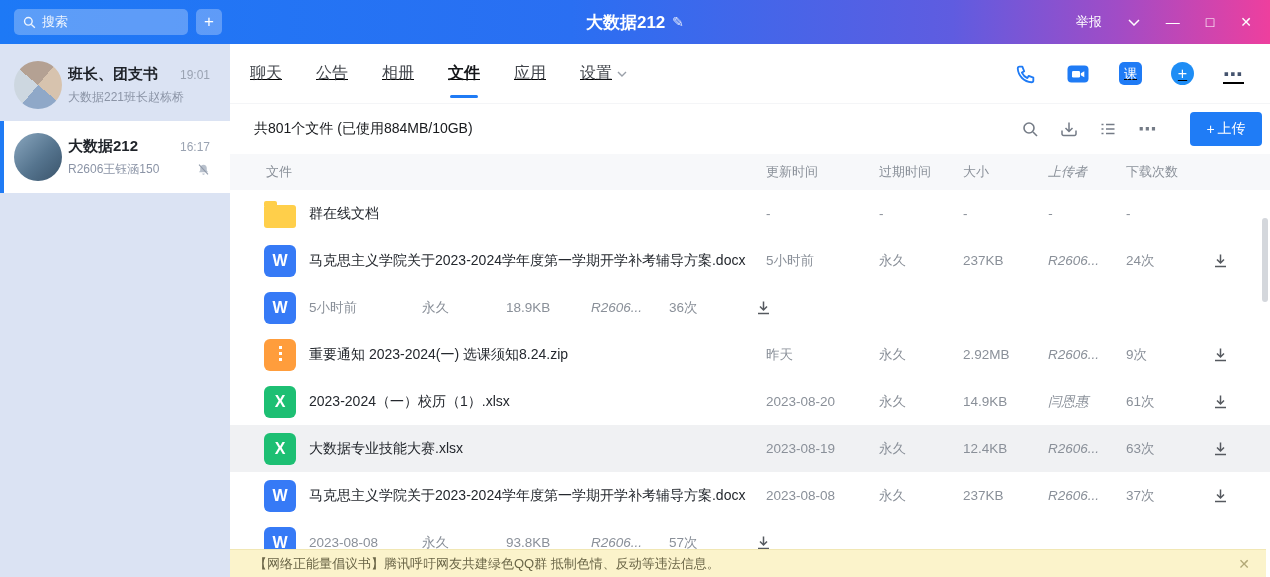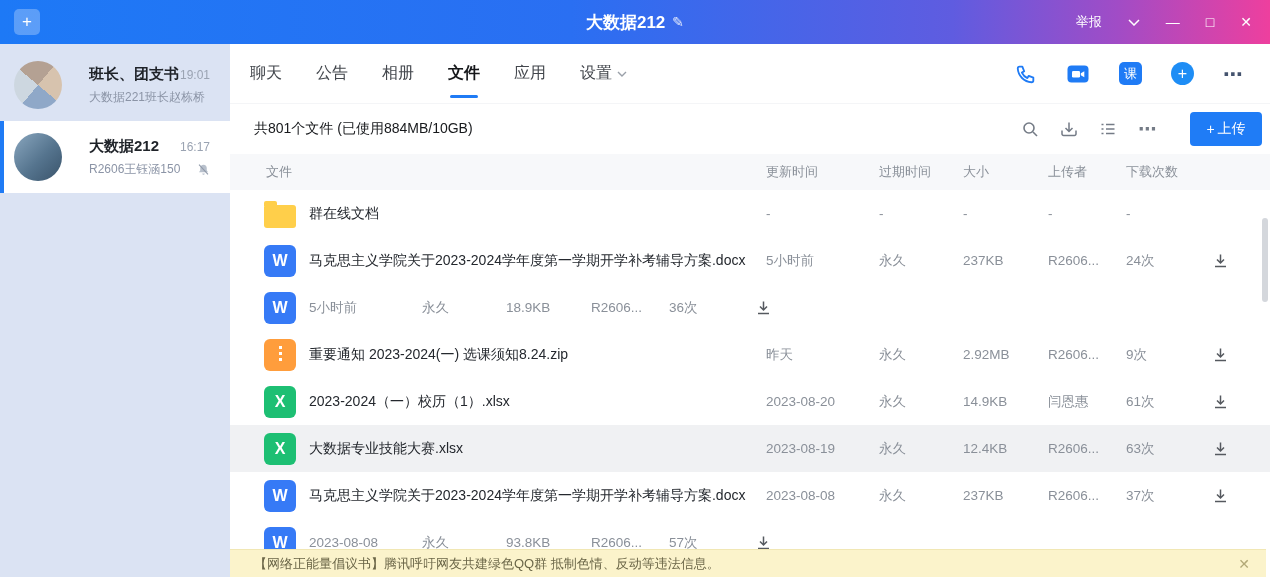--- a/index.html
+++ b/index.html
@@ -20,38 +20,38 @@
   .tb-edit { font-size:14px; opacity:.85; font-weight:400; cursor:pointer; }
   .tb-right { margin-left:auto; display:flex; align-items:center; gap:26px; padding-right:18px; color:#fff; }
   .tb-report { font-size:13px; cursor:pointer; }
   .winbtn { font-size:14px; cursor:pointer; line-height:1; }
 
   
   .content { display:flex; height:533px; }
 
   
   .sidebar { width:230px; background:#dbe3f3; padding-top:5px; flex:none; }
-  .chat { height:72px; display:flex; align-items:center; padding:0 20px 0 14px; gap:27px; position:relative; cursor:pointer; }
+  .chat { height:72px; display:flex; align-items:center; padding:0 20px 0 14px; gap:6px; position:relative; cursor:pointer; }
   .chat.sel { background:#fff; }
   .chat.sel::before { content:''; position:absolute; left:0; top:0; bottom:0; width:4px; background:#1f7bf5; }
   .avatar { width:48px; height:48px; border-radius:50%; flex:none; }
   .av1 { background:conic-gradient(from 40deg,#d7c3ae 0 25%,#8fa8c8 0 50%,#cdd7e0 0 75%,#b4a193 0 100%); }
   .av2 { background:linear-gradient(135deg,#8aa7bf 0%,#55748e 55%,#39536a 100%); }
   .chat-body { flex:1; min-width:0; }
   .chat-top { display:flex; align-items:baseline; }
   .chat-name { font-size:15px; color:#1f2329; font-weight:600; white-space:nowrap; overflow:hidden; flex:1; }
   .chat-time { font-size:12px; color:#9aa3b2; margin-left:0; flex:none; }
   .chat-bottom { display:flex; align-items:center; margin-top:5px; }
   .chat-preview { font-size:12px; color:#8b94a6; white-space:nowrap; overflow:hidden; flex:1; }
   .mute { flex:none; margin-left:6px; display:flex; }
 
   
   .main { flex:1; background:#fff; position:relative; display:flex; flex-direction:column; min-width:0; }
 
-  .tabbar { height:60px; display:flex; align-items:center; padding:0 26px 0 20px; flex:none; border-bottom:1px solid #f4f5f7; }
+  .tabbar { height:60px; display:flex; align-items:center; padding:0 26px 0 20px; flex:none; border-bottom:1px solid #f4f5f7;text-decoration:underline; }
   .tab { font-size:16px; color:#43474d; margin-right:34px; position:relative; height:60px;
     display:flex; align-items:center; gap:5px; cursor:pointer; white-space:nowrap; }
   .tab.active { color:#15171a; font-weight:700; }
   .tab.active::after { content:''; position:absolute; left:2px; right:2px; bottom:6px; height:3px; border-radius:2px; background:#1f7bf5; }
   .tab-actions { margin-left:auto; display:flex; align-items:center; gap:29px; }
   .tab-actions > * { cursor:pointer; display:flex; align-items:center; }
   .badge-class { width:23px; height:23px; border-radius:5px; background:#1f7bf5; color:#fff; font-size:13px;
     display:flex; align-items:center; justify-content:center; }
   .circle-plus { width:23px; height:23px; border-radius:50%; background:#1e8df5; color:#fff; font-size:16px;
     display:flex; align-items:center; justify-content:center; line-height:1; }
@@ -62,21 +62,21 @@
   .tool-actions { margin-left:auto; display:flex; align-items:center; gap:21px; }
   .tool-actions > * { cursor:pointer; display:flex; align-items:center; }
   .dots-gray { color:#747b86; font-size:18px; font-weight:700; }
   .upload-btn { width:72px; height:34px; background:#1f7cf6; color:#fff; font-size:14px; border:none; border-radius:4px;
     margin-left:13px; display:flex; align-items:center; justify-content:center; gap:3px; cursor:pointer; font-family:inherit; }
 
   .thead { height:36px; display:flex; align-items:center; background:#f7f8fa; padding:0 28px 0 36px;
     font-size:13px; color:#8a9099; flex:none; }
   .th-name { flex:1; min-width:0; }
   .c-updated { width:104px; } .c-expire { width:84px;margin-left:9px; } .c-size { width:85px; }
-  .c-uploader { width:78px; } .c-downloads { width:72px; }
+  .c-uploader { width:78px;font-style:italic; } .c-downloads { width:72px; }
   .c-action { width:44px; display:flex; justify-content:center; cursor:pointer; }
 
   .rows { flex:1; overflow:hidden; }
   .frow { height:47px; display:flex; align-items:center; padding:0 28px 0 34px; cursor:pointer; }
   .frow.hl { background:#f0f1f3; }
   .ficon { width:32px; height:32px; flex:none; margin-right:13px; display:flex; align-items:center; justify-content:center;
     border-radius:6px; color:#fff; font-weight:700; font-size:16px; }
   .ficon.word { background:#367af6; }
   .ficon.excel { background:#1dbf73; }
   .ficon.zip { background:#ff9d3c; }
@@ -94,20 +94,27 @@
 
   .scrollbar { position:absolute; right:2px; top:174px; width:6px; height:84px; background:#d4d7dc; border-radius:3px; z-index:6; cursor:grab; }
 </style>
 </head>
 <body>
 
 <div class="window">
 
   <div class="titlebar">
     <div class="tb-left">
+      <div class="searchbox">
+        <svg width="13" height="13" viewBox="0 0 17 17" fill="none" stroke="rgba(255,255,255,.9)" stroke-width="1.8">
+            <circle cx="7" cy="7" r="5"></circle>
+            <path d="M11 11l4.5 4.5"></path>
+          </svg>
+        <span>搜索</span>
+      </div>
       <div class="tb-plus">
           <span>+</span>
         </div>
     </div>
     <div class="tb-title">
       <span>大数据212</span>
       <span class="tb-edit">✎</span>
     </div>
     <div class="tb-right">
       <span class="tb-report">举报</span>

